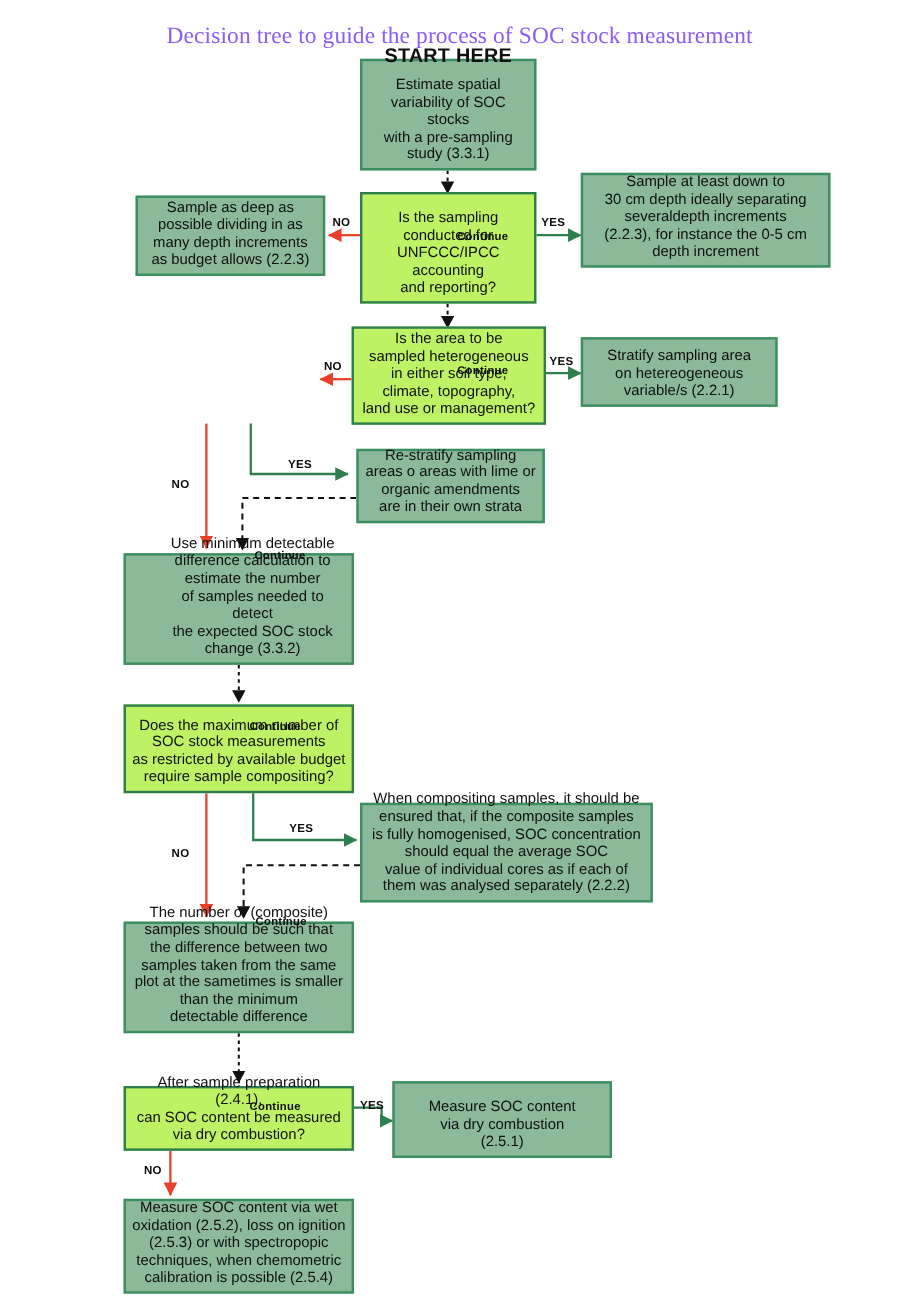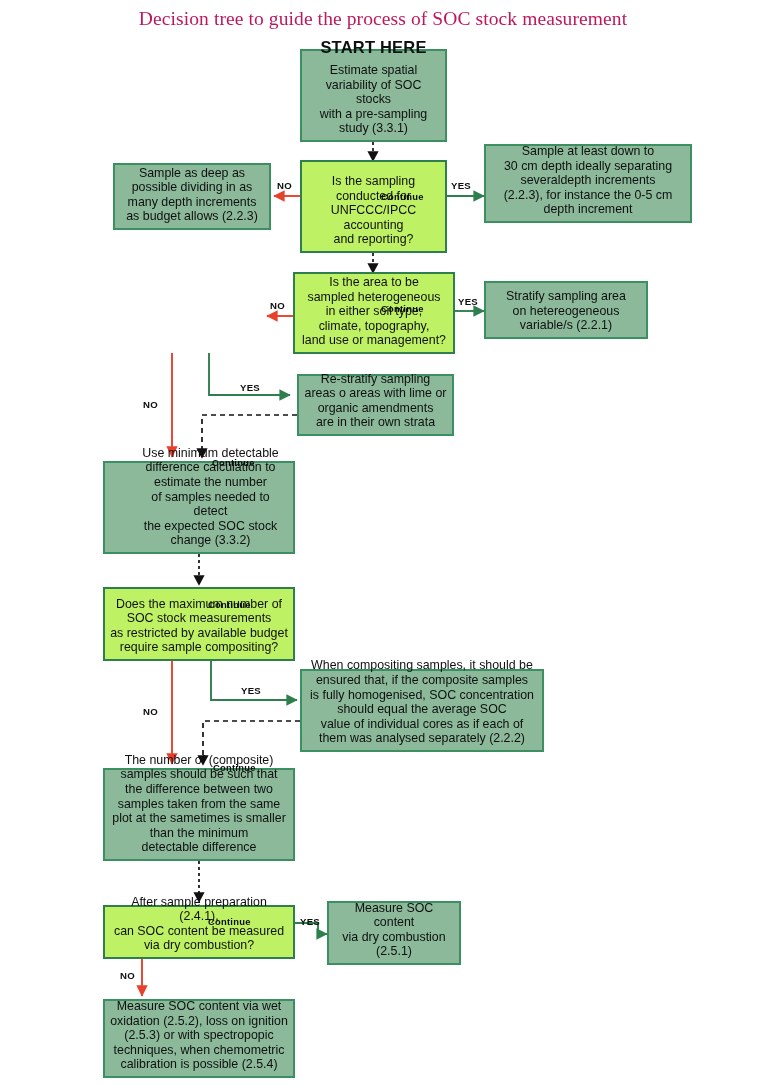--- a/index.html
+++ b/index.html
@@ -15,27 +15,27 @@
   #canvas {
     position: relative;
     width: 766px;
     height: 1085px;
     background: #ffffff;
     overflow: hidden;
   }
   #title {
     position: absolute;
     left: 0;
-    top: 8px;
+    top: 20px;
     width: 766px;
     text-align: center;
     font-family: "Liberation Serif", serif;
     font-size: 19.5px;
     font-weight: 400;
-    color: #be185d;
+    color: #8b5cf6;
     letter-spacing: 0.1px;
   }
   #connectors {
     position: absolute;
     left: 0;
     top: 0;
     width: 766px;
     height: 1085px;
     pointer-events: none;
   }
@@ -254,21 +254,21 @@
 than the minimum
 detectable difference</div>
   </div>
 
   <div class="node decision" style="left:103px; top:905px; width:192px; height:54px;">
     <div>After sample preparation (2.4.1),
 can SOC content be measured
 via dry combustion?</div>
   </div>
 
-  <div class="node fill" style="left:327px; top:901px; width:134px; height:64px;">
+  <div class="node fill" style="left:327px; top:901px; width:183px; height:64px;">
     <div>Measure SOC content
 via dry combustion
 (2.5.1)</div>
   </div>
 
   <div class="node fill" style="left:103px; top:999px; width:192px; height:79px;">
     <div>Measure SOC content via wet
 oxidation (2.5.2), loss on ignition
 (2.5.3) or with spectropopic
 techniques, when chemometric

